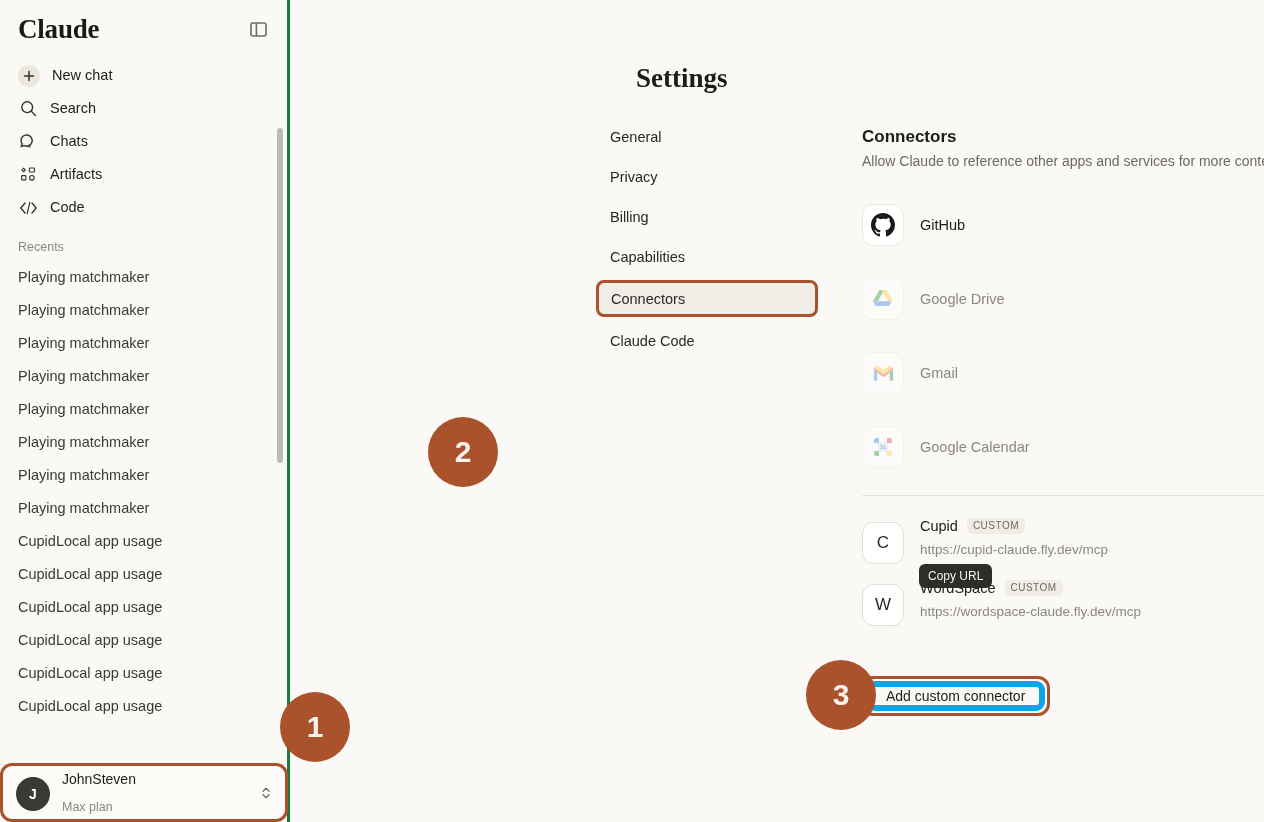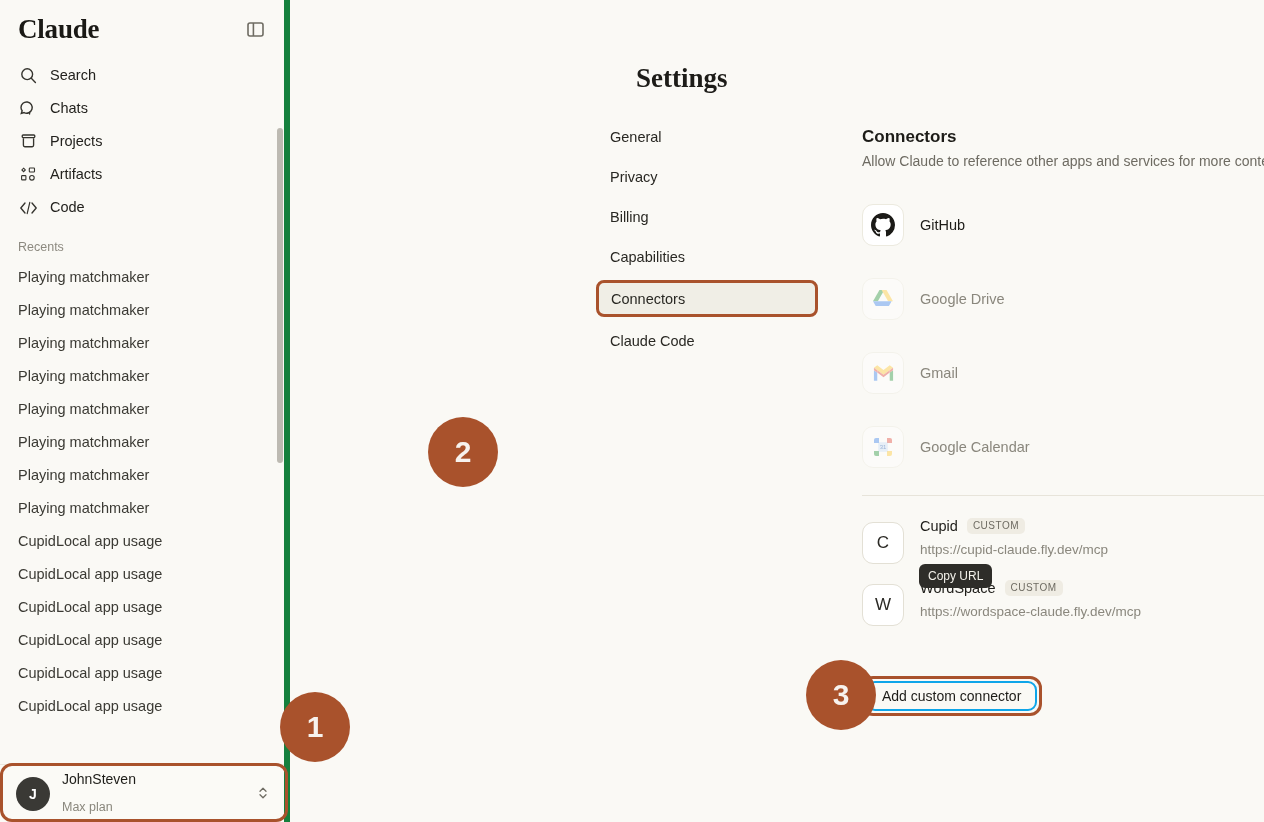--- a/index.html
+++ b/index.html
@@ -8,21 +8,21 @@
     font-family: "Liberation Sans", sans-serif;
     background: #faf9f5;
     overflow: hidden;
   }
   #app { position: relative; width: 1264px; height: 822px; display: flex; }
 
   
   .sidebar {
     width: 290px; height: 822px;
     background: #faf9f5;
-    border-right: 6px solid #15803d;
+    border-right: 3px solid #15803d;
     position: relative;
     display: flex; flex-direction: column;
     flex: 0 0 290px;
   }
   .sb-top {
     display: flex; align-items: center; justify-content: space-between;
     padding: 14px 16px 10px 18px;
   }
   .brand {
     font-family: "Liberation Serif", serif;
@@ -151,21 +151,21 @@
     background: #2e2d29; color: #f3f1ea;
     font-size: 12px; padding: 5px 9px; border-radius: 6px;
     white-space: nowrap; z-index: 20;
   }
 
   .add-btn-wrap {
     position: absolute; left: 571px; top: 676px;
     border: 3px solid #a9522c; border-radius: 12px; padding: 2px;
   }
   .add-btn {
-    background: #faf9f5; border: 2px solid #0ea5e9; border-radius: 9px;
+    background: #faf9f5; border: 6px solid #0ea5e9; border-radius: 9px;
     font-family: "Liberation Sans", sans-serif;
     font-size: 14px; color: #1d1c18; height: 30px; padding: 0 14px;
     cursor: pointer; display:flex; align-items:center;
   }
 
   
   .anno {
     position: absolute; width: 70px; height: 70px; border-radius: 50%;
     background: #a9522c; color: #f7f2ee;
     display: flex; align-items: center; justify-content: center;
@@ -194,20 +194,29 @@
       <div class="brand">Claude</div>
       <div class="panel-toggle">
         <svg width="17" height="15" viewBox="0 0 17 15" fill="none">
           <rect x="1" y="1" width="15" height="13" rx="2" stroke="#6f6c63" stroke-width="1.6"></rect>
           <line x1="6.4" y1="1" x2="6.4" y2="14" stroke="#6f6c63" stroke-width="1.6"></line>
         </svg>
       </div>
     </div>
 
     <nav class="nav-main">
+      <div class="nav-row">
+        <span class="nav-ico plus-circle">
+          <svg width="12" height="12" viewBox="0 0 12 12">
+              <line x1="6" y1="1.5" x2="6" y2="10.5" stroke="#35342e" stroke-width="1.5" stroke-linecap="round"></line>
+              <line x1="1.5" y1="6" x2="10.5" y2="6" stroke="#35342e" stroke-width="1.5" stroke-linecap="round"></line>
+            </svg>
+        </span>
+        <span class="nav-label">New chat</span>
+      </div>
 
       <div class="nav-row">
         <span class="nav-ico">
           <svg width="17" height="17" viewBox="0 0 17 17" fill="none">
               <circle cx="7.2" cy="7.2" r="5.4" stroke="#35342e" stroke-width="1.4"></circle>
               <line x1="11.3" y1="11.3" x2="15.4" y2="15.4" stroke="#35342e" stroke-width="1.4" stroke-linecap="round"></line>
             </svg>
         </span>
         <span class="nav-label">Search</span>
       </div>
@@ -215,29 +224,20 @@
       <div class="nav-row">
         <span class="nav-ico">
           <svg width="18" height="17" viewBox="0 0 18 17" fill="none">
               <path d="M2 7.6a5.6 5.6 0 1 1 3.1 5l-2.8.8.85-2.6A5.5 5.5 0 0 1 2 7.6Z" stroke="#35342e" stroke-width="1.4"></path>
               <path d="M10.6 12.4v1.6" stroke="#35342e" stroke-width="1.3" stroke-linecap="round"></path>
             </svg>
         </span>
         <span class="nav-label">Chats</span>
       </div>
 
-      <div class="nav-row">
-        <span class="nav-ico">
-          <svg width="17" height="17" viewBox="0 0 17 17" fill="none">
-              <rect x="2.2" y="2" width="12.6" height="2.6" rx="1" stroke="#35342e" stroke-width="1.35"></rect>
-              <path d="M3.4 5.2v7.1c0 .8.6 1.4 1.4 1.4h7.4c.8 0 1.4-.6 1.4-1.4V5.2" stroke="#35342e" stroke-width="1.35"></path>
-            </svg>
-        </span>
-        <span class="nav-label">Projects</span>
-      </div>
 
       <div class="nav-row">
         <span class="nav-ico">
           <svg width="17" height="17" viewBox="0 0 17 17" fill="none">
             <path d="M3.6 2.2 5.3 3.9 3.6 5.6 1.9 3.9Z" stroke="#35342e" stroke-width="1.1"></path>
             <rect x="9.3" y="2" width="5.2" height="4" rx="0.7" stroke="#35342e" stroke-width="1.1"></rect>
             <rect x="1.6" y="9.6" width="4.3" height="4.3" rx="0.7" stroke="#35342e" stroke-width="1.1"></rect>
             <circle cx="11.9" cy="11.8" r="2.3" stroke="#35342e" stroke-width="1.1"></circle>
           </svg>
         </span>

